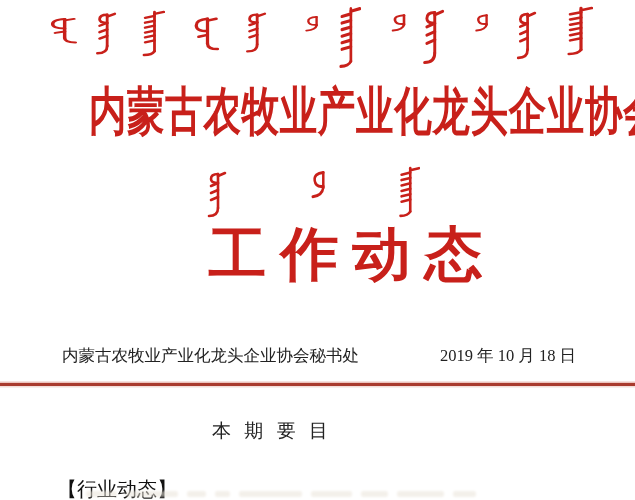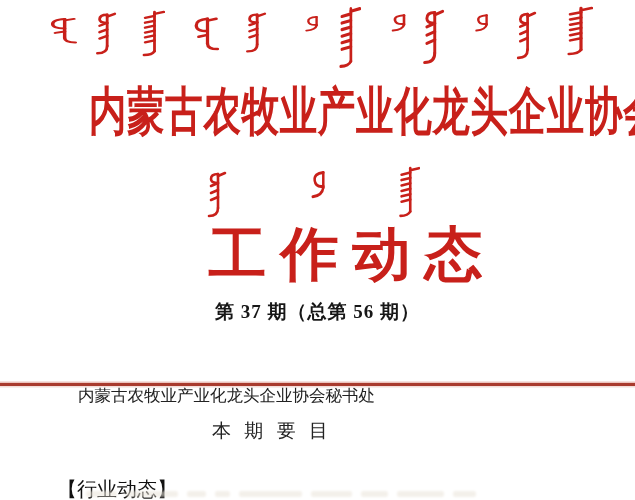--- a/index.html
+++ b/index.html
@@ -35,23 +35,23 @@
   
   .issue-line{
     position:absolute;top:299px;left:0;width:635px;
     text-align:center;
     font-size:19px;font-weight:bold;color:#171717;
     letter-spacing:1px;white-space:nowrap;
   }
   
   .pub-row{
     position:absolute;top:345px;left:0;width:610px;
-    box-sizing:border-box;padding-left:78px;padding-right:34px;
+    box-sizing:border-box;padding-left:62px;padding-right:34px;
     display:flex;justify-content:space-between;align-items:baseline;
-    font-size:16.5px;color:#222222;white-space:nowrap;margin-top:40px;
+    font-size:16.5px;color:#222222;white-space:nowrap;
   }
   
   .divider{
     position:absolute;top:383px;left:0;width:635px;height:2.5px;
     background:#a93b2e;
     box-shadow:0 -1.5px 0 #ecc4bd, 0 1.5px 0 #f3ded9;
   }
   
   .toc-heading{
     position:absolute;top:418px;left:0;width:544px;
@@ -196,24 +196,24 @@
       </span>
     <span class="mword" style="left:394px;top:166px;width:26px;height:52px">
         <svg viewBox="0 0 24 48" preserveAspectRatio="none">
           <use href="#mgC"></use>
         </svg>
       </span>
   </div>
 
   <div class="main-title">工作动态</div>
 
-  <div class="issue-line">第 37 期（总第 56 期）</div>
 
   <div class="pub-row">
     <span>内蒙古农牧业产业化龙头企业协会秘书处</span>
+    <span>2019 年 10 月 18 日</span>
   </div>
 
   <div class="divider"></div>
 
   <div class="toc-heading">本 期 要 目</div>
 
   <div class="section-header">【行业动态】</div>
 
   <div class="faint-row">
     <i class="f1"></i>

